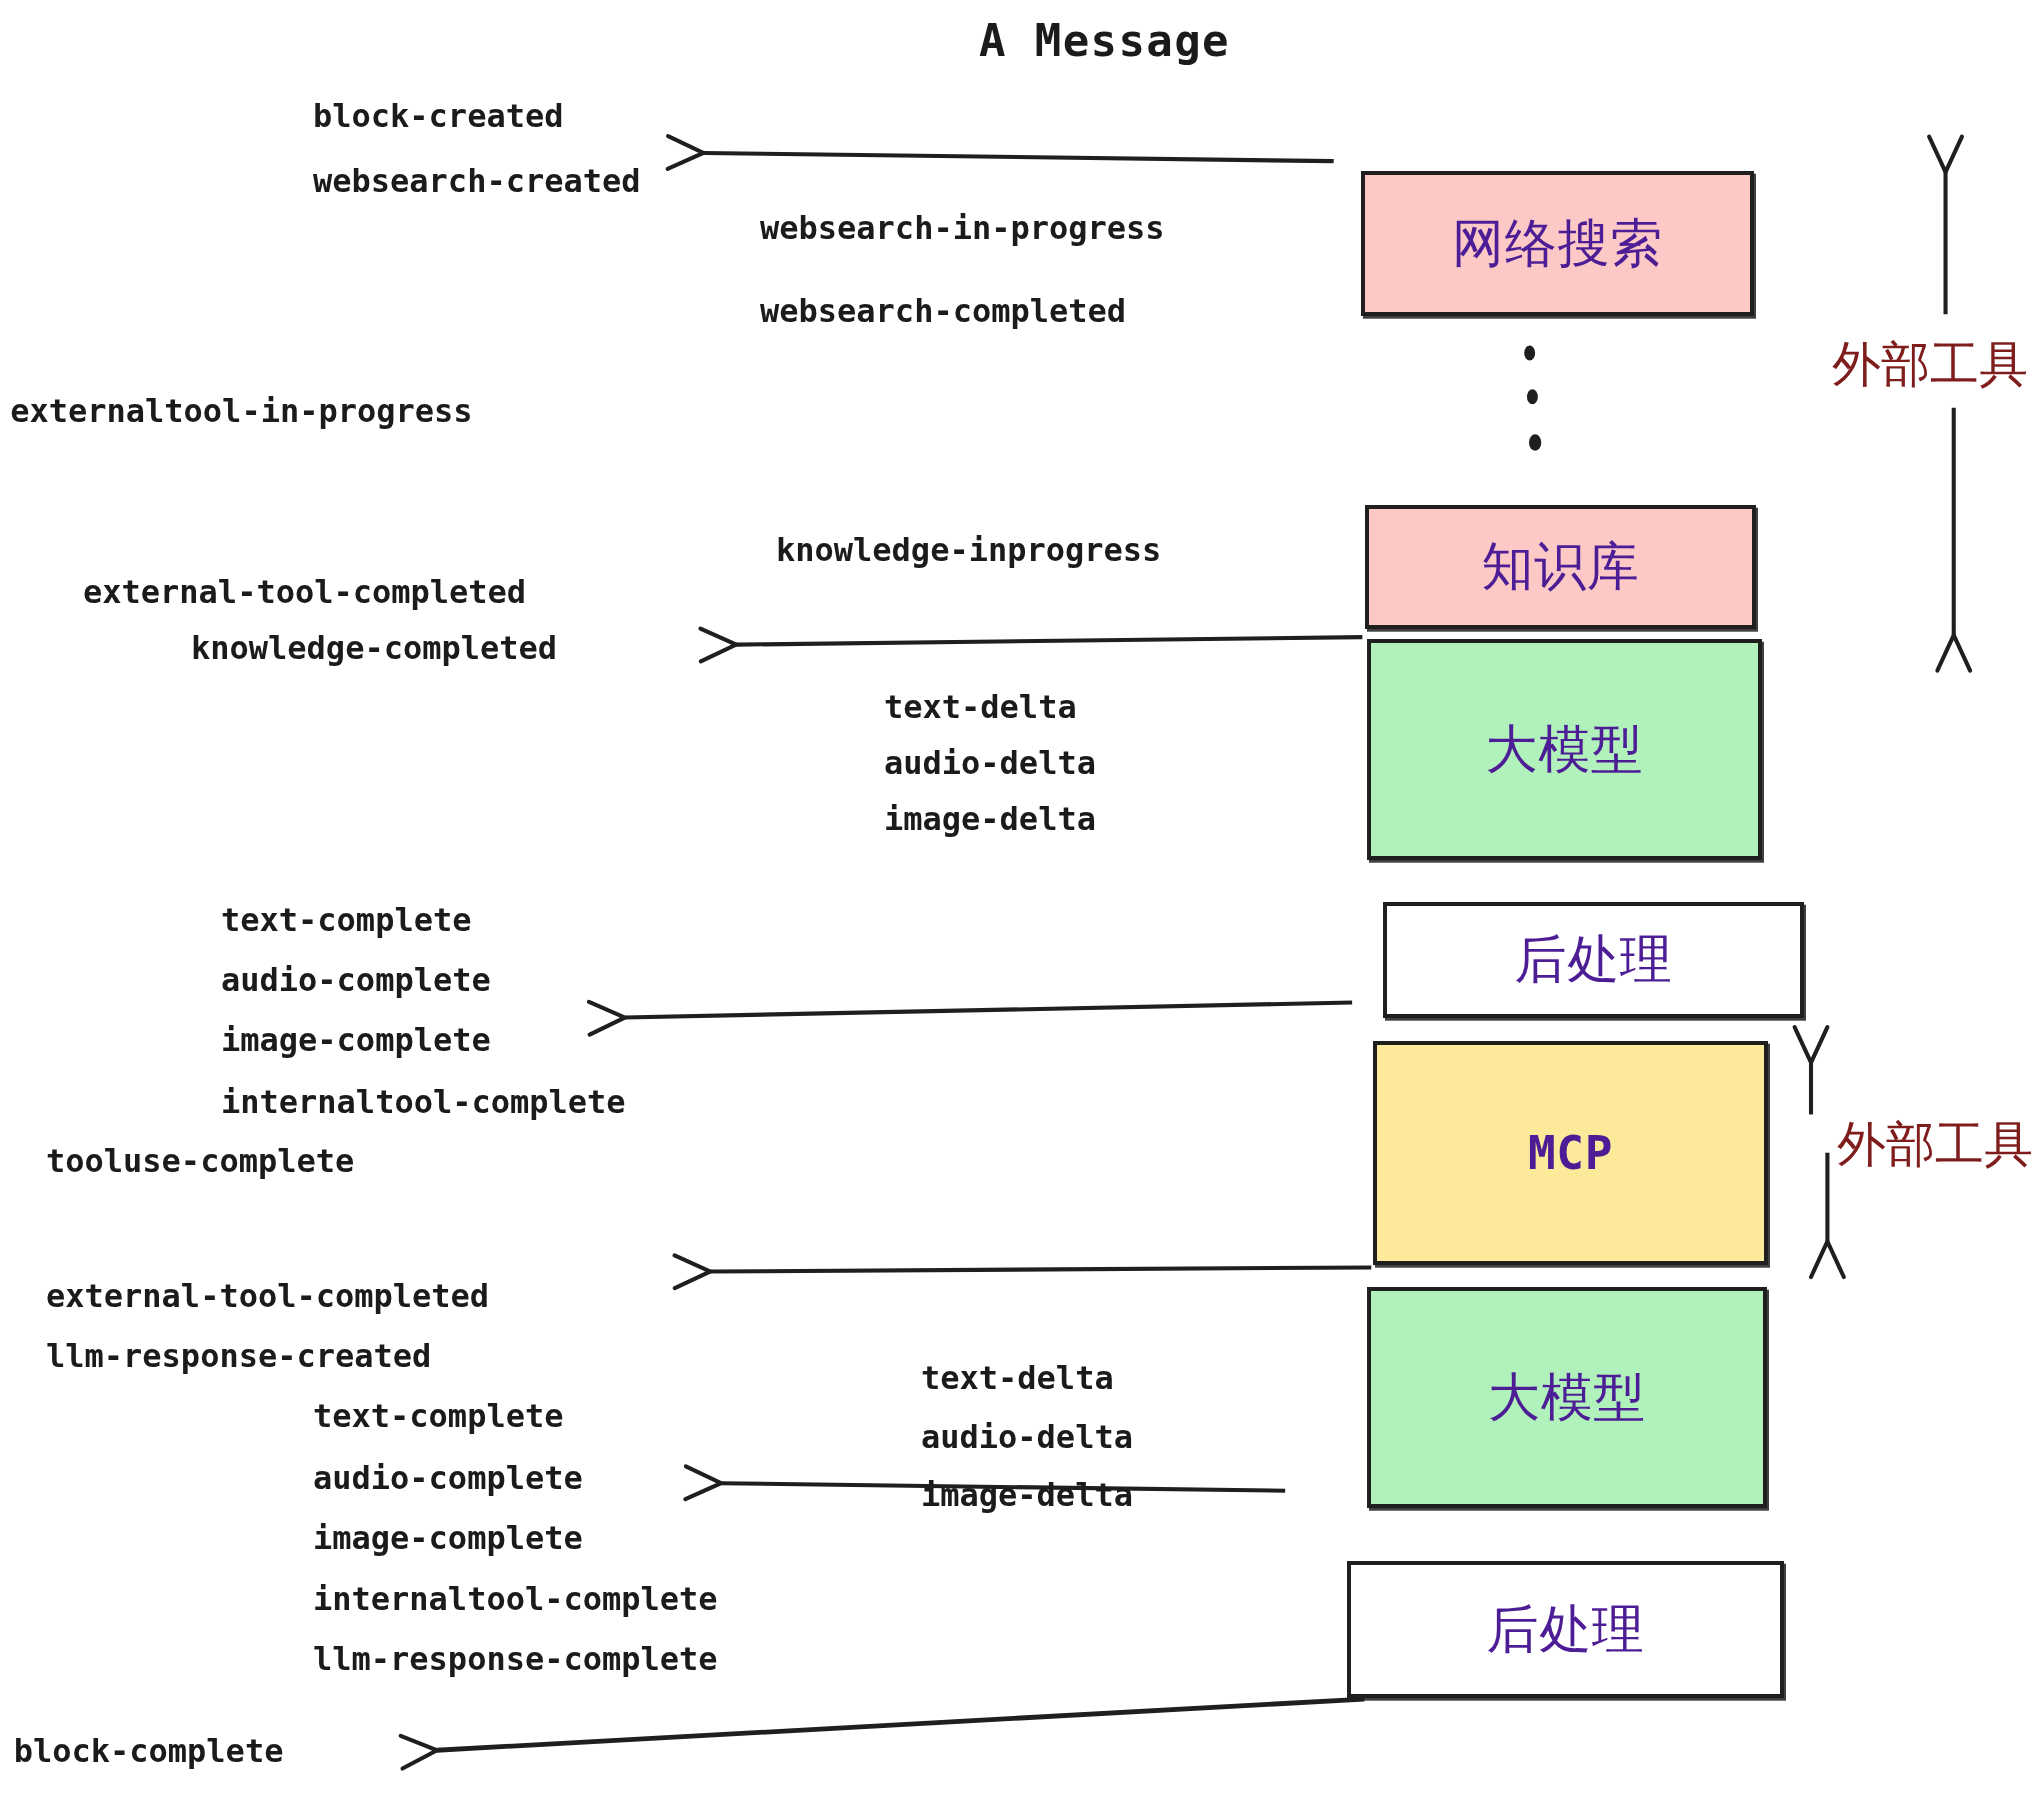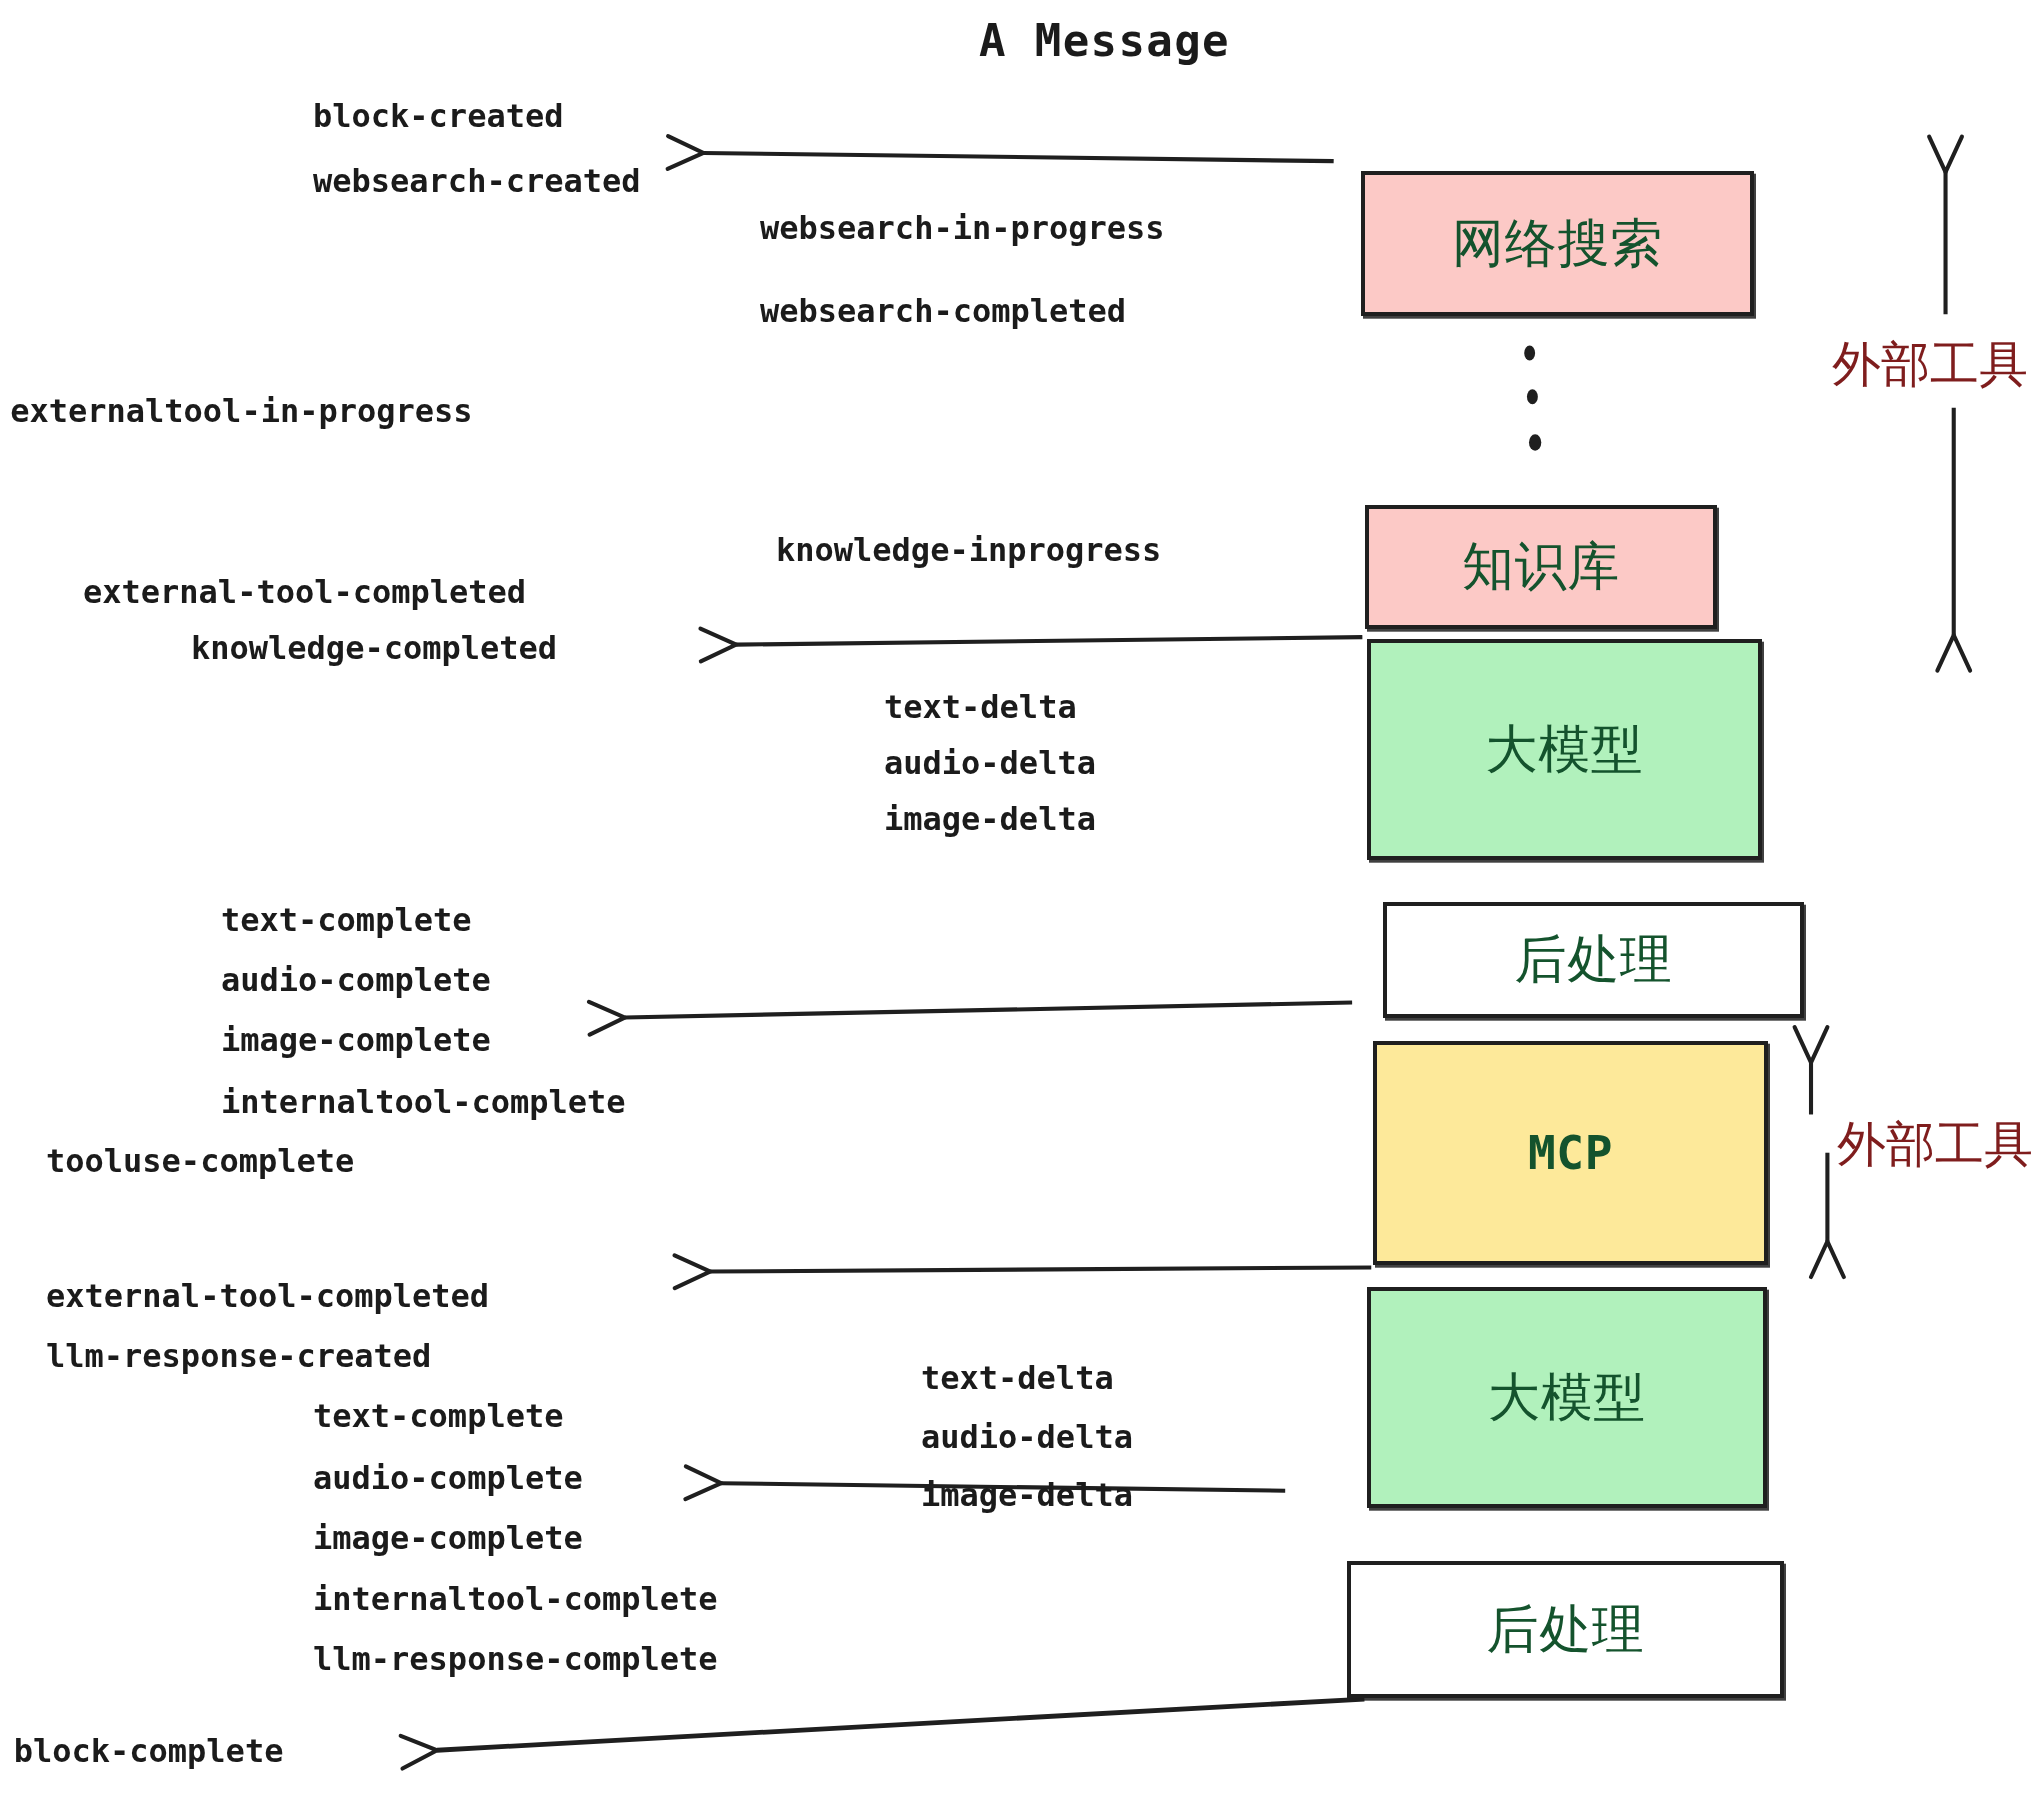--- a/index.html
+++ b/index.html
@@ -35,21 +35,21 @@
     border: 4.8px solid #1f1f1f;
     box-sizing: border-box;
     display: flex;
     align-items: center;
     justify-content: center;
     box-shadow: 2px 2.7px 0 rgba(30,30,30,0.85);
   }
   .node-label {
     font-family: "DejaVu Sans", "Liberation Sans", sans-serif;
     font-size: 52px;
-    color: #14532d;
+    color: #4c1d95;
     letter-spacing: 0.7px;
     white-space: nowrap;
   }
   .node-label.mono {
     font-family: "DejaVu Sans Mono", monospace;
     font-size: 46px;
     font-weight: bold;
   }
   .side-label {
     position: absolute;
@@ -96,21 +96,21 @@
       <ellipse cx="2240" cy="517" rx="8" ry="11"></ellipse>
       <ellipse cx="2244" cy="581" rx="8" ry="11"></ellipse>
       <ellipse cx="2248" cy="648" rx="9" ry="12"></ellipse>
     </g>
   </svg>
 
   <div class="node" style="left: 1361px; top: 171px; width: 393px; height: 145px; background: rgb(252, 201, 198);">
     <span class="node-label">网络搜索</span>
   </div>
 
-  <div class="node" style="left: 1365px; top: 505px; width: 352px; height: 124px; background: rgb(252, 201, 198);">
+  <div class="node" style="left: 1365px; top: 505px; width: 391px; height: 124px; background: rgb(252, 201, 198);">
     <span class="node-label">知识库</span>
   </div>
 
   <div class="node" style="left: 1367px; top: 639px; width: 395px; height: 221px; background: rgb(177, 241, 188);">
     <span class="node-label">大模型</span>
   </div>
 
   <div class="node" style="left: 1383px; top: 902px; width: 421px; height: 116px; background: rgb(255, 255, 255);">
     <span class="node-label">后处理</span>
   </div>

